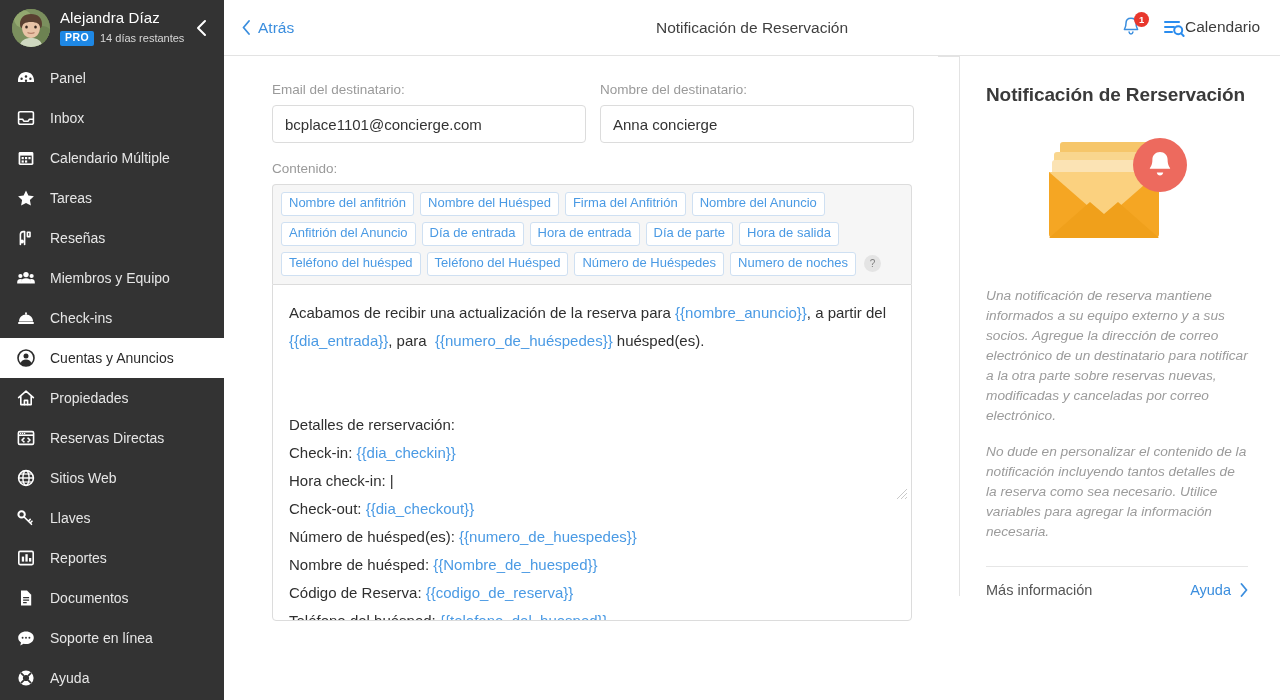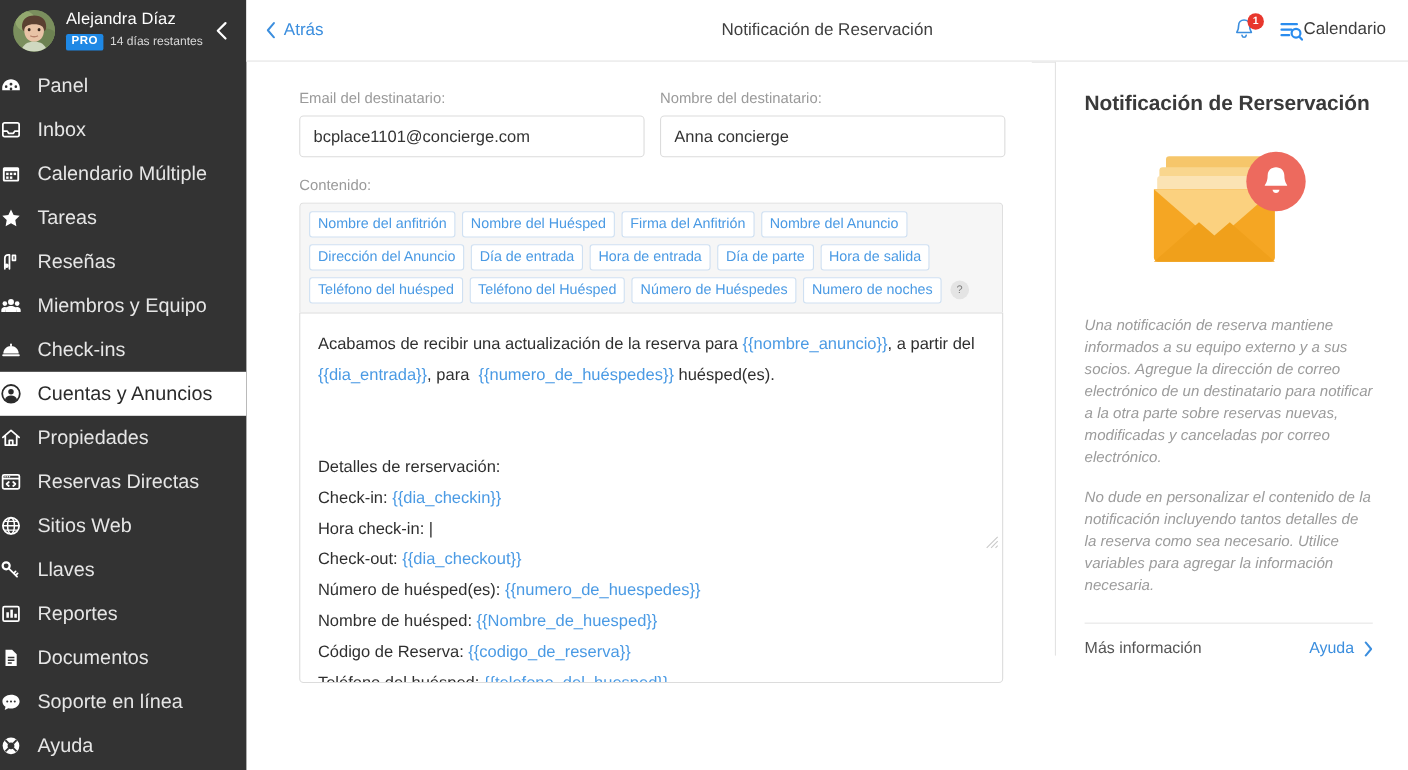--- a/index.html
+++ b/index.html
@@ -42,22 +42,22 @@
   .days-left { font-size: 11px; color: #d8d8d8; }
   .collapse-btn {
     position: absolute; right: 10px; top: 16px;
     width: 24px; height: 24px; cursor: pointer;
     display: flex; align-items: center; justify-content: center;
   }
 
   .sb-nav { margin-top: 2px; }
   .sb-item {
     display: flex; align-items: center;
-    height: 40px; 
-    color: #e6e6e6; font-size: 18px; cursor: pointer;
+    height: 40px; padding-left: 16px;
+    color: #e6e6e6; font-size: 14px; cursor: pointer;
   }
   .sb-item .ico {
     width: 26px; flex: 0 0 26px; display:flex; align-items:center; justify-content:flex-start;
     color: #ffffff;
   }
   .sb-item .lbl { margin-left: 8px; white-space: nowrap; }
   .sb-item.active { background: #ffffff; color: #2b2b2b; }
   .sb-item.active .ico { color: #2b2b2b; }
 
   
@@ -425,21 +425,21 @@
             </div>
           </div>
 
           <label class="content-lbl">Contenido:</label>
 
           <div class="tagbox" id="tagbox">
               <span class="tag">Nombre del anfitrión</span>
               <span class="tag">Nombre del Huésped</span>
               <span class="tag">Firma del Anfitrión</span>
               <span class="tag">Nombre del Anuncio</span>
-              <span class="tag">Dirección del Anuncio</span>
+              <span class="tag">Anfitrión del Anuncio</span>
               <span class="tag">Día de entrada</span>
               <span class="tag">Hora de entrada</span>
               <span class="tag">Día de parte</span>
               <span class="tag">Hora de salida</span>
               <span class="tag">Teléfono del huésped</span>
               <span class="tag">Teléfono del Huésped</span>
               <span class="tag">Número de Huéspedes</span>
               <span class="tag">Numero de noches</span>
               <span class="qmark">?</span>
             </div>

